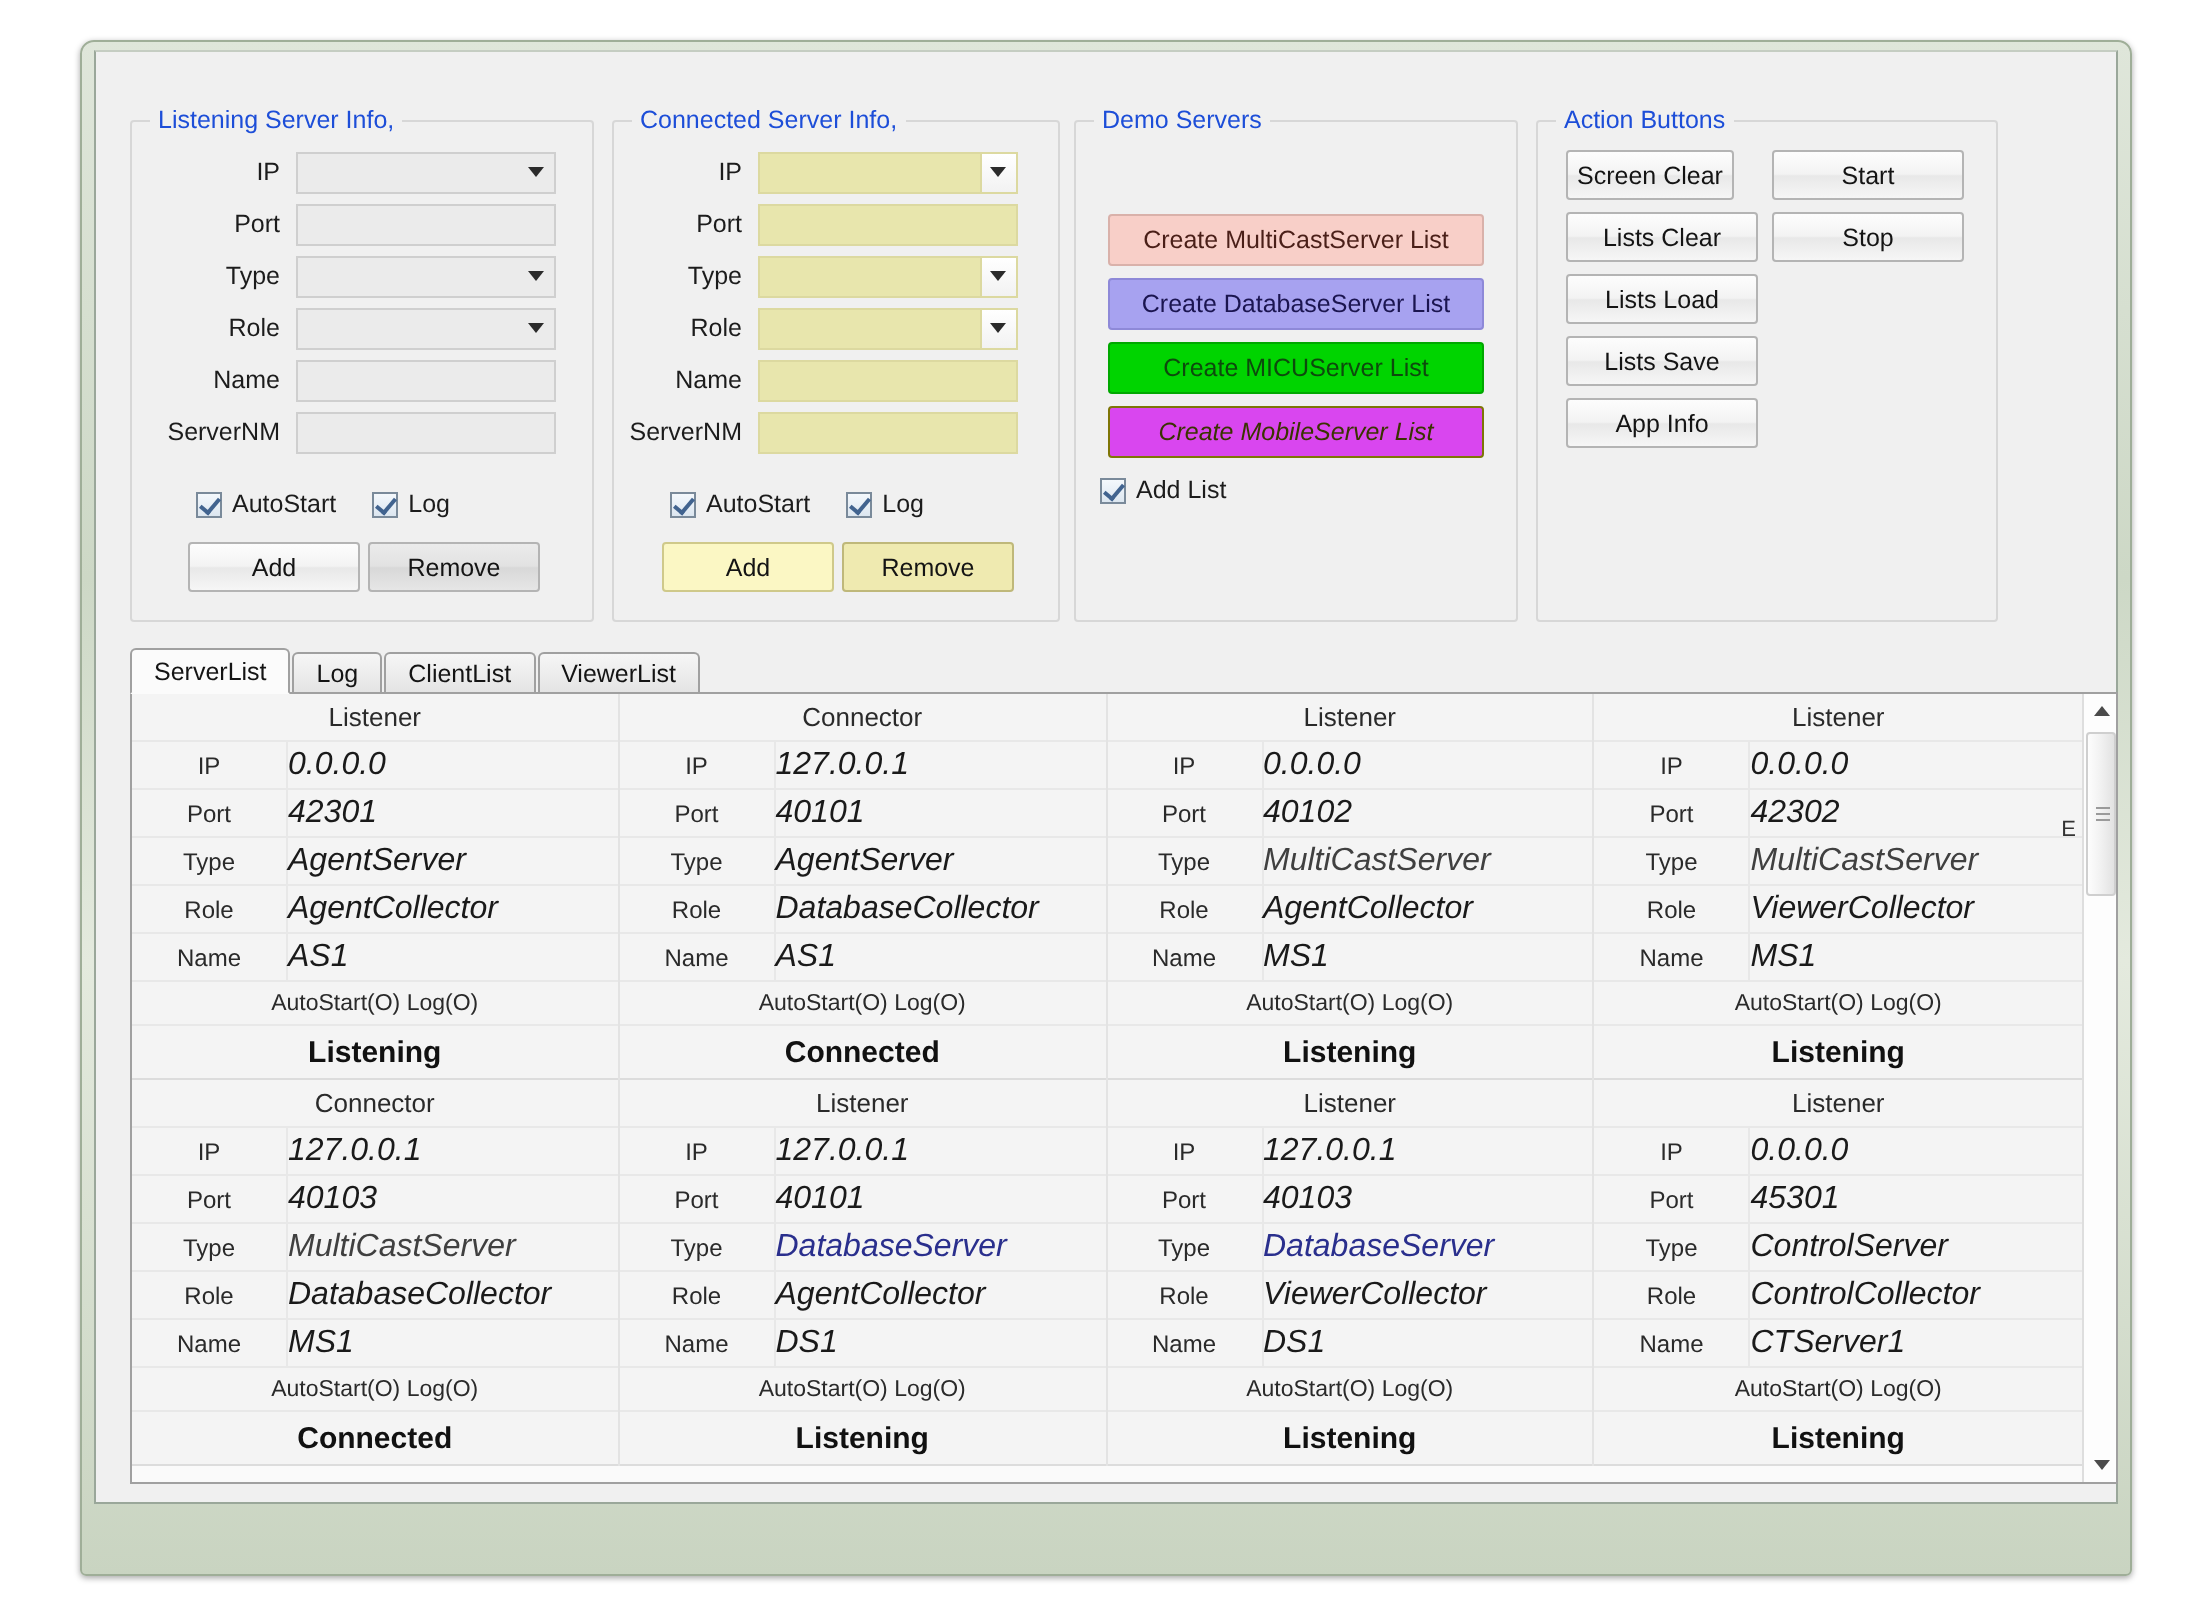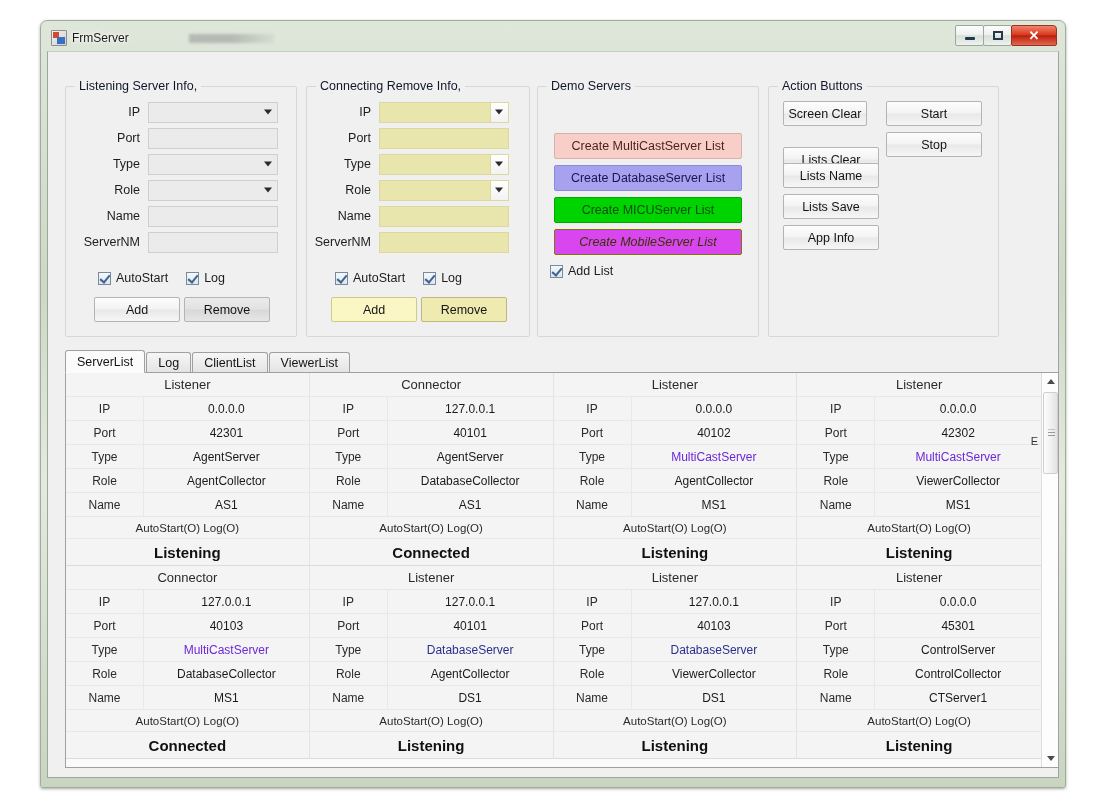--- a/index.html
+++ b/index.html
@@ -101,21 +101,21 @@
     position: absolute;
     border: 1px solid #d7d7d7;
     border-radius: 2px;
   }
   .group > .group-title {
     position: absolute;
     top: -8px; left: 9px;
     background: #f0f0f0;
     padding: 0 4px;
     font-size: 12.5px;
-    color: #0f172a;
+    color: #1d4ed8;
     white-space: nowrap;
   }
 
   #grp-listening { left: 17px;  top: 34px; width: 232px; height: 251px; }
   #grp-connecting{ left: 258px; top: 34px; width: 224px; height: 251px; }
   #grp-demo      { left: 489px; top: 34px; width: 222px; height: 251px; }
   #grp-action    { left: 720px; top: 34px; width: 231px; height: 251px; }
 
   
   .frow {
@@ -306,24 +306,25 @@
     width: 78px;
     text-align: center;
     color: #2a2a2a;
     font-size: 12px;
     border-right: 1px solid #e8e8e8;
     height: 100%;
     display: flex; align-items: center; justify-content: center;
   }
   .cl-val {
     flex: 1;
-    text-align: center;
-    font-size: 12px;
-  }
-  .cl-val.type-multicast { color: #6d28d9; }
+    text-align: left;
+    font-size: 16px;
+    font-style: italic;
+  }
+  .cl-val.type-multicast { color: #404040; }
   .cl-val.type-database  { color: #2a2f8d; }
   .cl-val.type-agent     { color: #1a1a1a; }
   .cl-val.type-control   { color: #1a1a1a; }
   .card-flags {
     height: 22px;
     display: flex; align-items: center; justify-content: center;
     font-size: 11.5px;
     color: #2a2a2a;
     border-bottom: 1px solid #e8e8e8;
   }
@@ -382,37 +383,20 @@
     right: 20px; top: 62px;
     font-size: 11px;
     color: #333;
   }
 </style>
 </head>
 <body>
 
 <div id="app-window">
 
-  <div id="title-bar">
-    <div id="app-icon"></div>
-    <div id="title-text">FrmServer</div>
-    <div id="title-smudge"></div>
-
-    <div id="caption-buttons">
-      <div class="cap-btn">
-        <div class="min-glyph"></div>
-      </div>
-      <div class="cap-btn">
-        <div class="max-glyph"></div>
-      </div>
-      <div class="cap-btn close">
-        <span class="cap-glyph">✕</span>
-      </div>
-    </div>
-  </div>
 
   <div id="client-area">
 
     <div class="group" id="grp-listening">
       <div class="group-title">Listening Server Info,</div>
 
       <div class="frow" style="left:4px; top:14px;">
         <div class="flabel">IP</div>
         <div class="fcombo">
             <span class="arrow"></span>
@@ -452,21 +436,21 @@
           <span class="chkbox checked"></span>
           <span class="chk-label">Log</span>
         </div>
       </div>
 
       <div class="btn btn-addrem" style="left:28px; top:210px;">Add</div>
       <div class="btn btn-addrem grey" style="left:118px; top:210px;">Remove</div>
     </div>
 
     <div class="group yel" id="grp-connecting">
-      <div class="group-title">Connecting Remove Info,</div>
+      <div class="group-title">Connected Server Info,</div>
 
       <div class="frow" style="left:-6px; top:14px;">
         <div class="flabel">IP</div>
         <div class="fcombo">
             <span class="arrow"></span>
           </div>
       </div>
       <div class="frow" style="left:-6px; top:40px;">
         <div class="flabel">Port</div>
         <div class="ftext"></div>
@@ -520,22 +504,22 @@
           <span class="chkbox checked"></span>
           <span class="chk-label">Add List</span>
         </div>
       </div>
     </div>
 
     <div class="group" id="grp-action">
       <div class="group-title">Action Buttons</div>
 
       <div class="btn act-btn" style="left:14px; top:14px;  width:84px;">Screen Clear</div>
-      <div class="btn act-btn" style="left:14px; top:60px;  width:96px;">Lists Clear</div>
-      <div class="btn act-btn" style="left:14px; top:76px;  width:96px;">Lists Name</div>
+      <div class="btn act-btn" style="left:14px; top:45px;  width:96px;">Lists Clear</div>
+      <div class="btn act-btn" style="left:14px; top:76px;  width:96px;">Lists Load</div>
       <div class="btn act-btn" style="left:14px; top:107px; width:96px;">Lists Save</div>
       <div class="btn act-btn" style="left:14px; top:138px; width:96px;">App Info</div>
 
       <div class="btn act-btn" style="left:117px; top:14px; width:96px;">Start</div>
       <div class="btn act-btn" style="left:117px; top:45px; width:96px;">Stop</div>
     </div>
 
     <div id="tab-area">
       <div id="tab-strip">
         <div class="tab active">ServerList</div>

